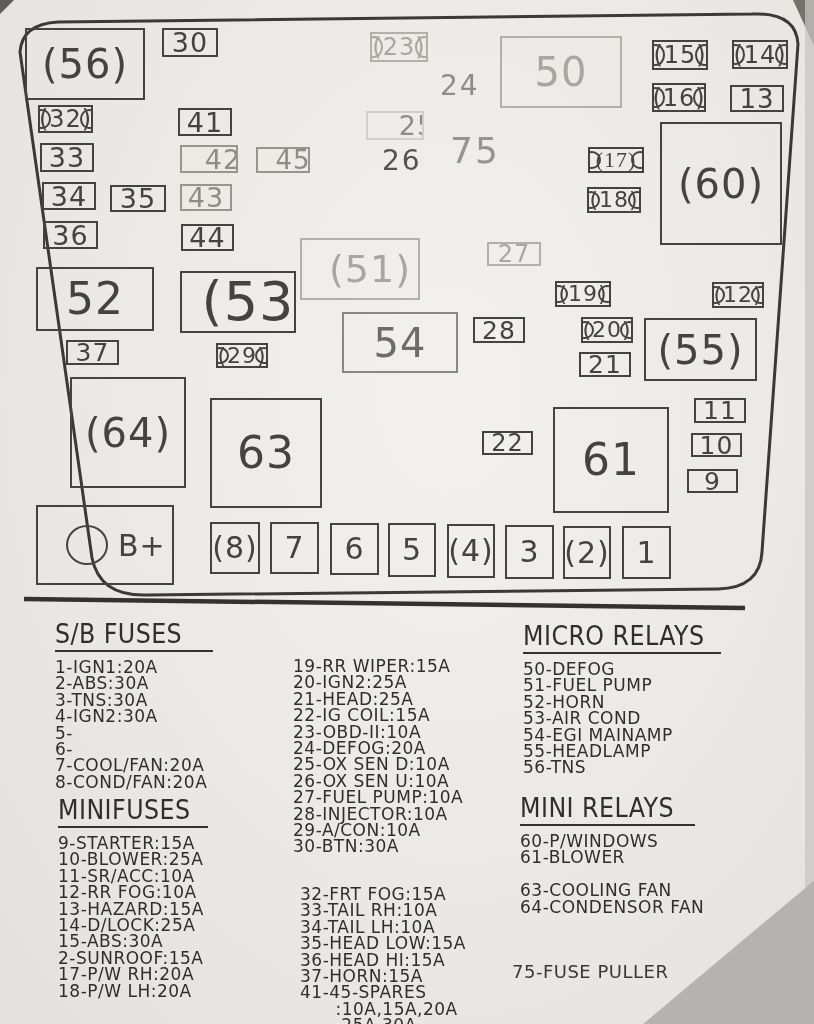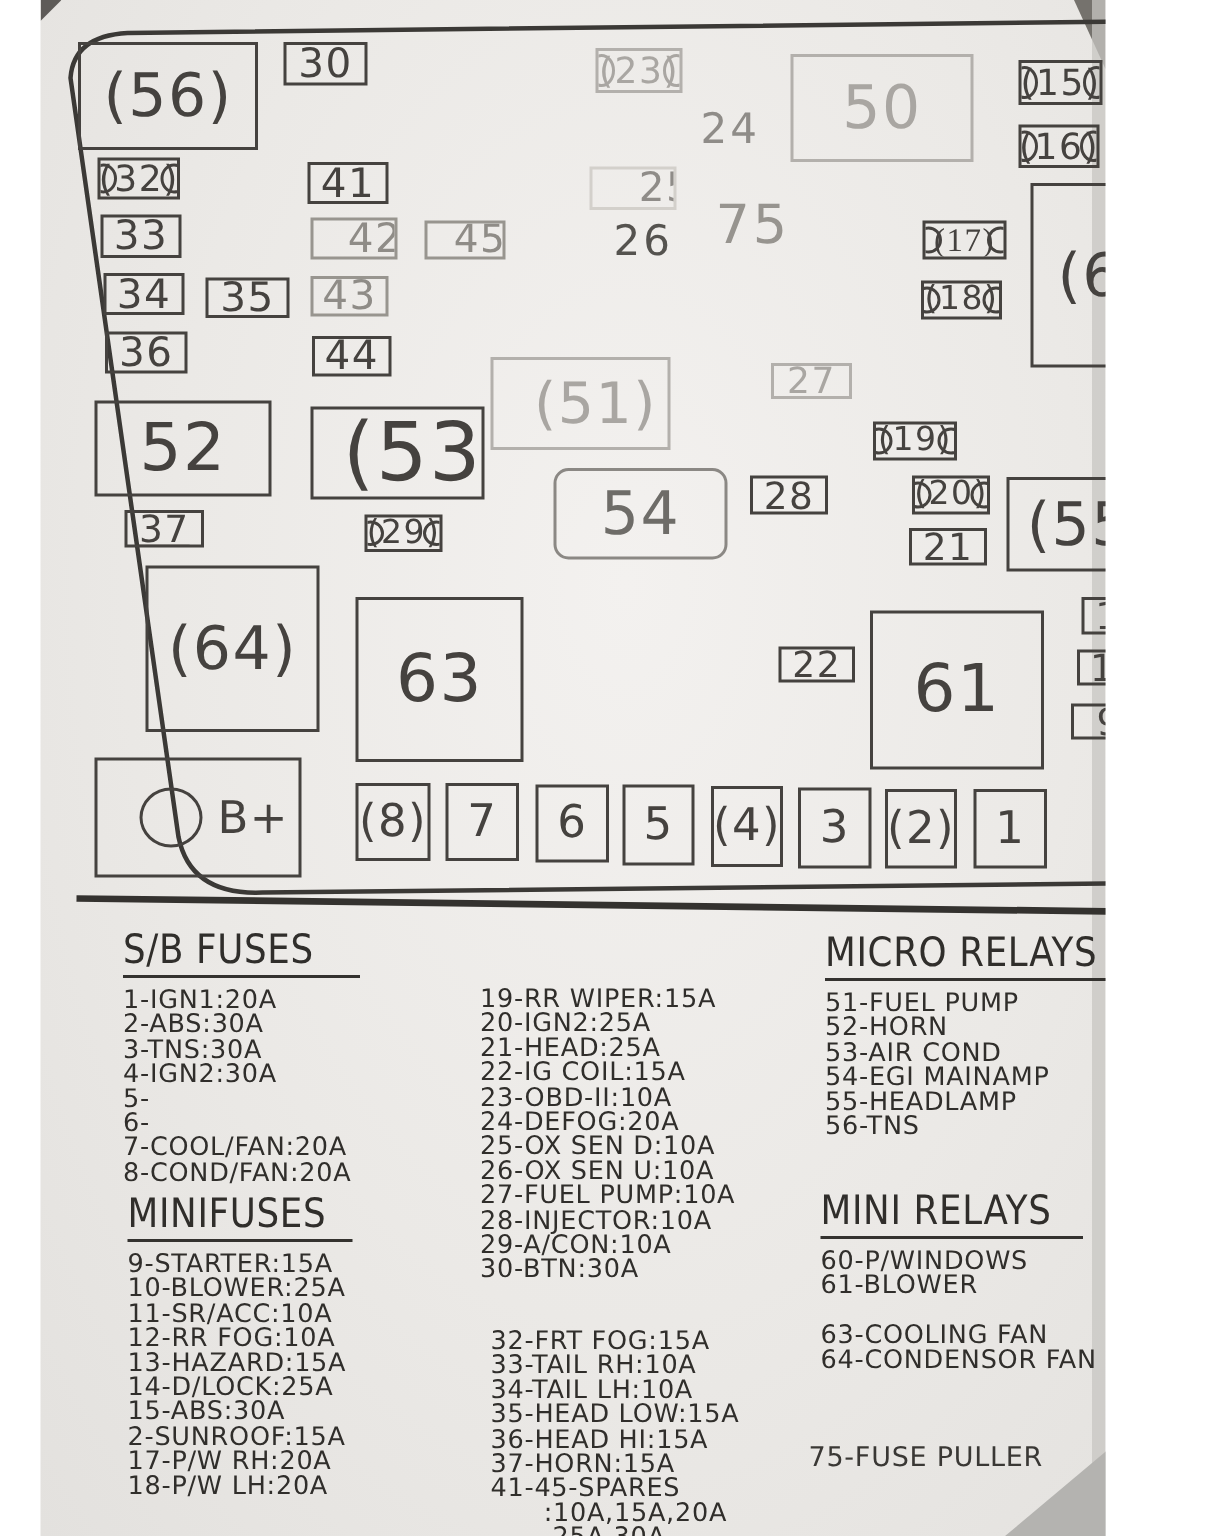--- a/index.html
+++ b/index.html
@@ -1,20 +1,19 @@
 <!DOCTYPE html>
 <html><head>
 <meta charset="utf-8">
 <style>
   html,body{margin:0;padding:0;}
   #page{
-    position:relative;width:710px;height:1024px;overflow:hidden;
+    position:relative;width:814px;height:1024px;overflow:hidden;
     font-family:"DejaVu Sans",sans-serif;
     background:radial-gradient(ellipse at 55% 38%, #f3f1ef 0%, #ebe9e6 55%, #e3e1de 100%);
-    margin-left:27px;
   }
   
   .corner-tl{position:absolute;left:0;top:0;width:14px;height:14px;background:#45433f;
     clip-path:polygon(0 0,100% 0,0 100%);opacity:.85;}
   .corner-tr{position:absolute;right:0;top:0;width:30px;height:46px;background:#57554f;
     clip-path:polygon(30% 0,100% 0,100% 100%);opacity:.8;}
   .edge-right{position:absolute;right:0;top:0;width:9px;height:1024px;background:#c7c5c2;opacity:.75;}
   .corner-br{position:absolute;left:0;top:0;width:814px;height:1024px;background:#b4b3b0;
     clip-path:polygon(100% 86%,100% 100%,79% 100%);}
   
@@ -23,21 +22,21 @@
     position:absolute;z-index:2;display:flex;align-items:center;justify-content:center;
     box-sizing:border-box;border:2.2px solid #45423f;color:#45423f;
     letter-spacing:1px;overflow:hidden;line-height:1;
   }
   .s-r::before,.s-rf::before{content:"";position:absolute;left:-7px;top:2px;bottom:2px;width:14px;
     border:2px solid currentColor;border-radius:50%;}
   .s-r::after,.s-rf::after{content:"";position:absolute;right:-7px;top:2px;bottom:2px;width:14px;
     border:2px solid currentColor;border-radius:50%;}
   .s-f,.s-rf{border-color:#b3b0ac;color:#a9a6a2;}
   .s-m{border-color:#98958f;color:#8f8c87;}
-  .s-m2{border-color:#8b8884;color:#6e6c68;border-radius:10px;}
+  .s-m2{border-color:#8b8884;color:#6e6c68;}
   .s-f2{border-color:#d3d0cb;color:#8f8c88;}
   .dlabel{position:absolute;z-index:2;line-height:1;letter-spacing:2px;}
   
   .battery{position:absolute;z-index:2;left:36px;top:505px;width:138px;height:80px;
     box-sizing:border-box;border:2.4px solid #45423f;display:flex;align-items:center;}
   .bat-circle{width:42px;height:40px;border:2.6px solid #45423f;border-radius:50%;
     margin-left:28px;box-sizing:border-box;}
   .bat-label{font-size:30px;color:#45423f;margin-left:10px;letter-spacing:1px;}
   
   .section{position:absolute;z-index:2;color:#302e2b;}
@@ -94,28 +93,28 @@
       <div class="fbox s-f" style="left: 300px; top: 238px; width: 120px; height: 62px; font-size: 38px; padding-left: 20px;">(51)</div>
       <div class="fbox s-f" style="left: 487px; top: 242px; width: 54px; height: 24px; font-size: 24px;">27</div>
       <div class="fbox s-p" style="left: 36px; top: 267px; width: 118px; height: 64px; font-size: 44px;">52</div>
       <div class="fbox s-p" style="left: 180px; top: 271px; width: 116px; height: 62px; font-size: 54px; padding-left: 42px;">(53)</div>
       <div class="fbox s-r" style="left: 555px; top: 281px; width: 56px; height: 26px; font-size: 22px;">(19)</div>
       <div class="fbox s-r" style="left: 712px; top: 282px; width: 52px; height: 26px; font-size: 22px;">(12)</div>
       <div class="fbox s-m2" style="left: 342px; top: 312px; width: 116px; height: 61px; font-size: 40px;">54</div>
       <div class="fbox s-p" style="left: 473px; top: 317px; width: 52px; height: 26px; font-size: 25px;">28</div>
       <div class="fbox s-r" style="left: 581px; top: 317px; width: 52px; height: 26px; font-size: 22px;">(20)</div>
       <div class="fbox s-p" style="left: 644px; top: 318px; width: 113px; height: 63px; font-size: 40px;">(55)</div>
-      <div class="fbox s-p" style="left: 56px; top: 340px; width: 53px; height: 25px; font-size: 25px; text-decoration: underline;">37</div>
+      <div class="fbox s-p" style="left: 66px; top: 340px; width: 53px; height: 25px; font-size: 25px; text-decoration: underline;">37</div>
       <div class="fbox s-r" style="left: 216px; top: 343px; width: 52px; height: 25px; font-size: 22px;">(29)</div>
       <div class="fbox s-p" style="left: 579px; top: 352px; width: 52px; height: 25px; font-size: 25px;">21</div>
       <div class="fbox s-p" style="left: 70px; top: 377px; width: 116px; height: 111px; font-size: 40px;">(64)</div>
       <div class="fbox s-p" style="left: 210px; top: 398px; width: 112px; height: 110px; font-size: 44px;">63</div>
       <div class="fbox s-p" style="left: 694px; top: 398px; width: 52px; height: 25px; font-size: 25px;">11</div>
       <div class="fbox s-p" style="left: 553px; top: 407px; width: 116px; height: 106px; font-size: 44px;">61</div>
-      <div class="fbox s-p" style="left: 492px; top: 431px; width: 51px; height: 24px; font-size: 24px;">22</div>
+      <div class="fbox s-p" style="left: 482px; top: 431px; width: 51px; height: 24px; font-size: 24px;">22</div>
       <div class="fbox s-p" style="left: 691px; top: 433px; width: 51px; height: 24px; font-size: 25px;">10</div>
       <div class="fbox s-p" style="left: 687px; top: 469px; width: 51px; height: 24px; font-size: 25px;">9</div>
       <div class="fbox s-f2" style="left: 366px; top: 111px; width: 58px; height: 29px; font-size: 27px; padding-left: 44px;">25</div>
       <div class="fbox s-p" style="left: 210px; top: 522px; width: 50px; height: 52px; font-size: 30px;">(8)</div>
       <div class="fbox s-p" style="left: 270px; top: 522px; width: 49px; height: 52px; font-size: 30px;">7</div>
       <div class="fbox s-p" style="left: 330px; top: 523px; width: 49px; height: 52px; font-size: 30px;">6</div>
       <div class="fbox s-p" style="left: 388px; top: 523px; width: 48px; height: 54px; font-size: 30px;">5</div>
       <div class="fbox s-p" style="left: 447px; top: 524px; width: 48px; height: 54px; font-size: 30px;">(4)</div>
       <div class="fbox s-p" style="left: 505px; top: 525px; width: 49px; height: 54px; font-size: 30px;">3</div>
       <div class="fbox s-p" style="left: 563px; top: 526px; width: 48px; height: 53px; font-size: 30px;">(2)</div>
@@ -178,20 +177,21 @@
         <div class="item">35-HEAD LOW:15A</div>
         <div class="item">36-HEAD HI:15A</div>
         <div class="item">37-HORN:15A</div>
         <div class="item">41-45-SPARES</div>
         <div class="item">      :10A,15A,20A</div>
         <div class="item">       25A,30A</div>
       </div>
       <div class="section" style="left: 523px; top: 622px;">
         <div class="sec-title">MICRO RELAYS</div>
         <div class="sec-underline" style="width: 198px;"></div>
+        <div class="item">50-DEFOG</div>
         <div class="item">51-FUEL PUMP</div>
         <div class="item">52-HORN</div>
         <div class="item">53-AIR COND</div>
         <div class="item">54-EGI MAINAMP</div>
         <div class="item">55-HEADLAMP</div>
         <div class="item">56-TNS</div>
       </div>
       <div class="section" style="left: 520px; top: 794px;">
         <div class="sec-title">MINI RELAYS</div>
         <div class="sec-underline" style="width: 175px;"></div>

